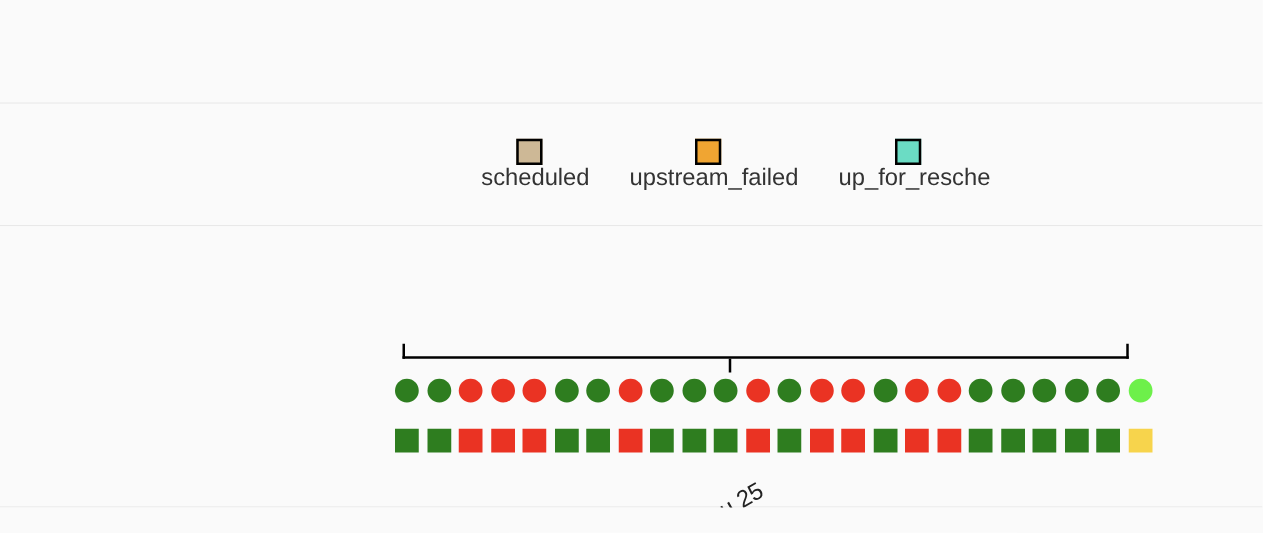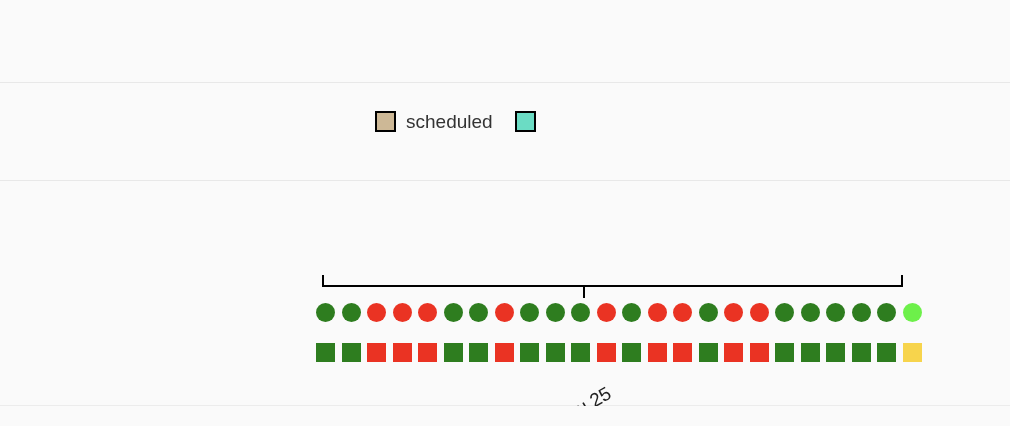--- a/index.html
+++ b/index.html
@@ -44,21 +44,21 @@
     position: absolute;
     left: 375px;
     top: 28px;
     display: flex;
     flex-direction: row;
     align-items: center;
     white-space: nowrap;
   }
   .legend-item {
     display: flex;
-    flex-direction: row;
+    flex-direction: column;
     align-items: center;
     margin-right: 22px;
   }
   .legend-swatch {
     width: 21px;
     height: 21px;
     border: 2px solid #000000;
     box-sizing: border-box;
     flex: 0 0 auto;
   }
@@ -169,21 +169,26 @@
 
 <div class="panel" id="top-strip"></div>
 
 <div class="panel" id="legend-band">
   <div id="legend">
       <div class="legend-item">
         <span class="legend-swatch" style="background: rgb(205, 184, 150);"></span>
         <span class="legend-label">scheduled</span>
       </div>
       <div class="legend-item">
+        <span class="legend-swatch" style="background: rgb(240, 165, 50);"></span>
+        <span class="legend-label">upstream_failed</span>
+      </div>
+      <div class="legend-item">
         <span class="legend-swatch" style="background: rgb(107, 220, 196);"></span>
+        <span class="legend-label">up_for_resche</span>
       </div>
     </div>
 </div>
 
 <div class="panel" id="chart-band">
   <div id="chart-inner">
 
     <div id="axis-bracket">
       <div id="axis-line"></div>
       <div class="axis-cap" id="axis-cap-left"></div>

